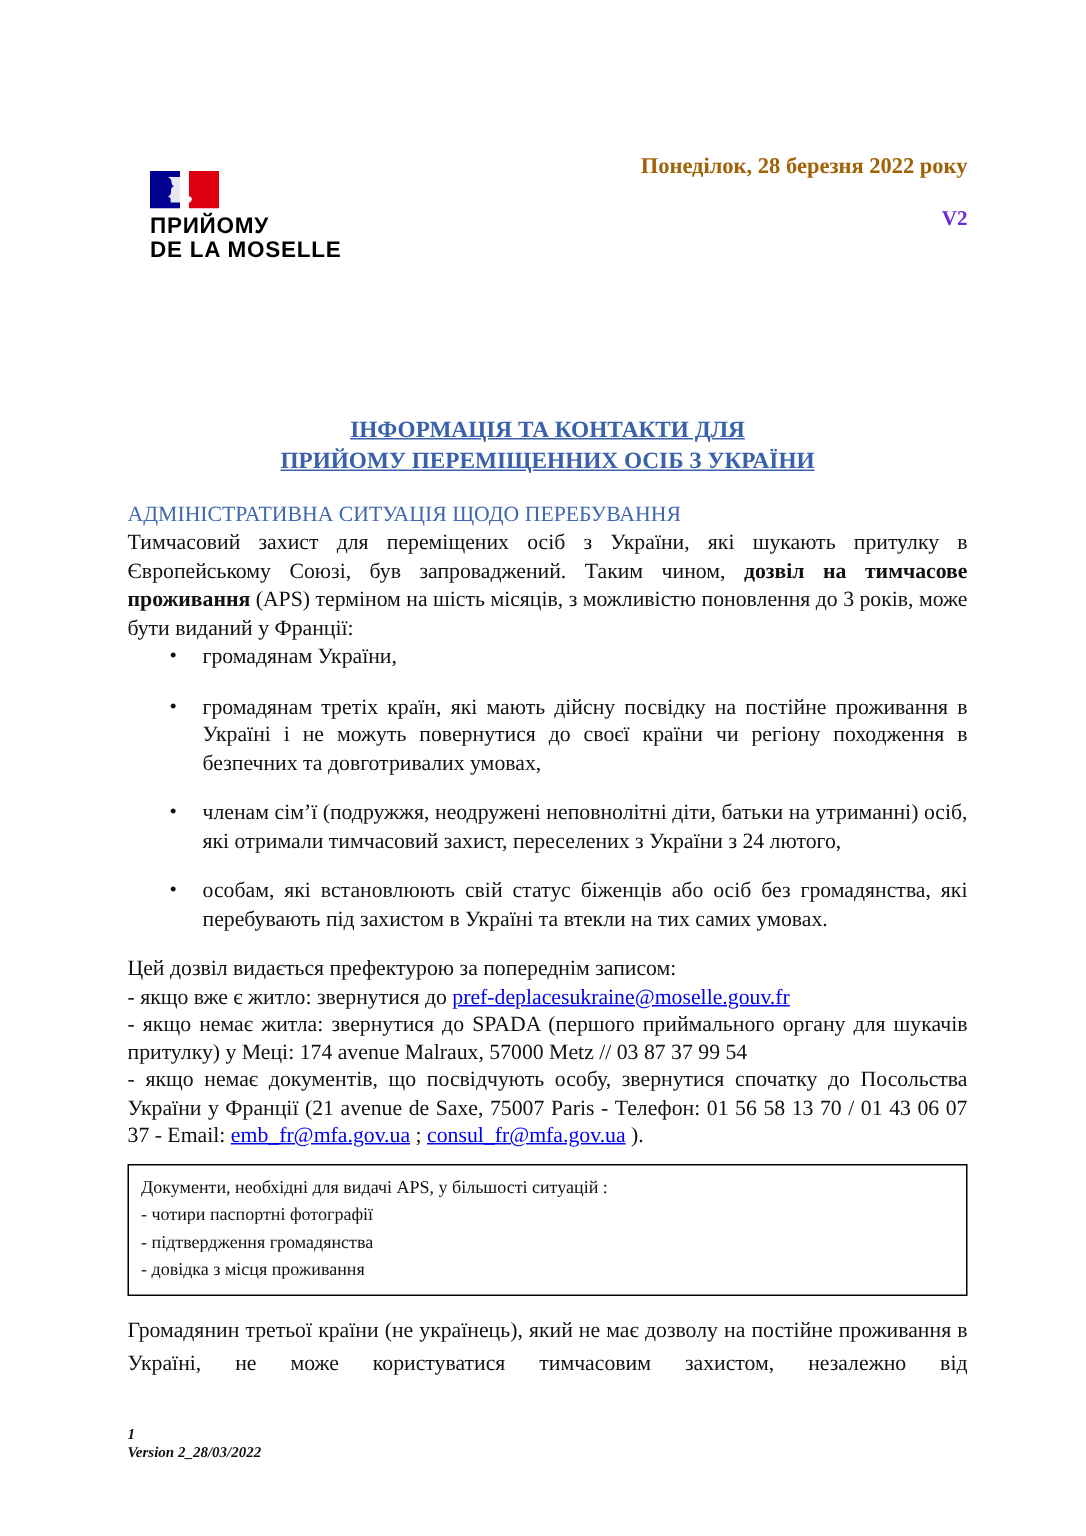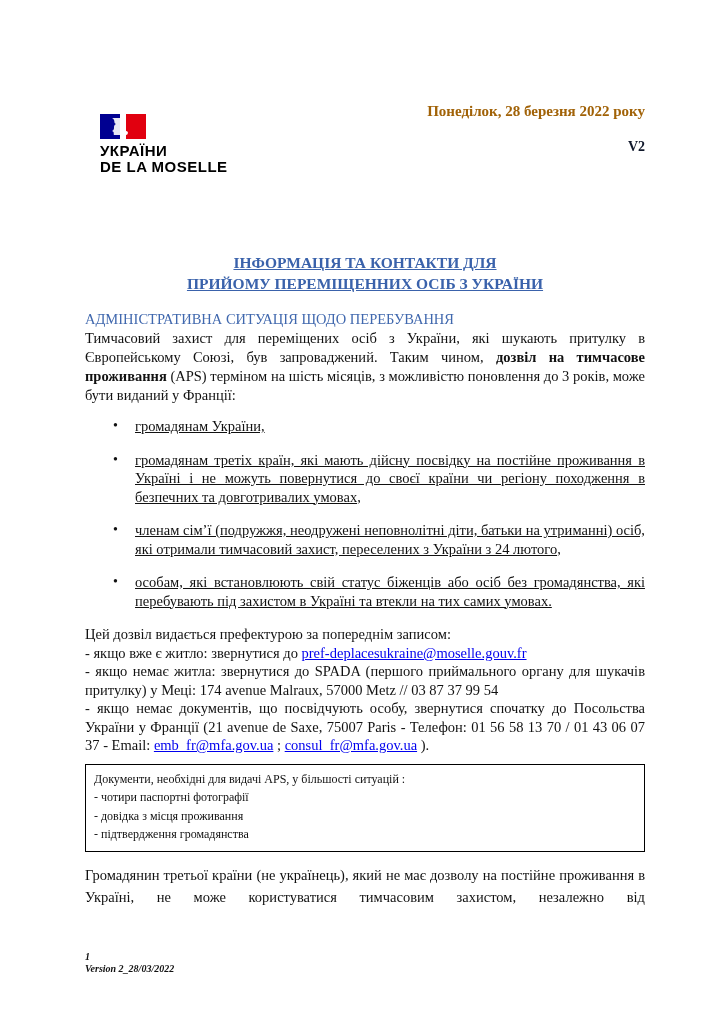--- a/index.html
+++ b/index.html
@@ -27,41 +27,41 @@
     margin-top: 7px;
     font-style: italic; font-size: 9.5px; line-height: 11px; color: #1a1a1a;
   }
   .date-line {
     position: absolute; right: 79px; top: 103px;
     color: #a16207; font-weight: bold; font-size: 15px;
     text-align: right; white-space: nowrap;
   }
   .version-tag {
     position: absolute; right: 79px; top: 139px;
-    color: #0f172a; font-weight: bold; font-size: 14px;
+    color: #6d28d9; font-weight: bold; font-size: 14px;
   }
 
   
-  .content { position: absolute; left: 85px; width: 560px; top: 252px; }
+  .content { position: absolute; left: 85px; width: 560px; top: 276px; }
 
   .doc-title {
     text-align: center; color: #3a62ab; font-weight: bold;
     font-size: 15.5px; line-height: 21px;
   }
   .doc-title .tline { text-decoration: underline; }
 
   .section-heading {
     margin-top: 16px;
     color: #4068ae; font-weight: normal; font-size: 14.5px; line-height: 19px;
   }
 
   .para { font-size: 14.5px; line-height: 19px; text-align: justify; }
   .para b { font-weight: bold; }
 
-  ul.bullet-list { list-style: none; margin-top: 12px; text-decoration: underline; }
+  ul.bullet-list { list-style: none; margin-top: 0; }
   ul.bullet-list li {
     position: relative;
     padding-left: 50px; margin-bottom: 15px;
     font-size: 14.5px; line-height: 18.5px; text-align: justify;
   }
   ul.bullet-list li::before {
     content: "\2022";
     position: absolute; left: 28px; top: 0;
     font-size: 14px;
   }
@@ -94,21 +94,21 @@
 
   <div class="header">
     <div class="logo-block">
       <svg class="flag" viewBox="0 0 46 25">
         <rect x="0" y="0" width="20" height="25" fill="#000091"></rect>
         <path d="M12 4 C16 6 13 9 16 10 C12 12 16 15 12 17 C15 18 13 20 14 21 L20 21 L20 4 Z" fill="#ffffff" opacity="0.9"></path>
         <rect x="26" y="0" width="20" height="25" fill="#e1000f"></rect>
         <path d="M26 17 C29 17 28 21 26 21 Z" fill="#ffffff"></path>
       </svg>
       <div class="logo-title">
-        <div>УКРАЇНИ</div>
+        <div>ПРИЙОМУ</div>
         <div>DE LA MOSELLE</div>
       </div>
     </div>
     <div class="date-line">Понеділок, 28 березня 2022 року</div>
     <div class="version-tag">V2</div>
   </div>
 
   <div class="content">
 
     <div class="doc-title">
@@ -130,22 +130,22 @@
     <div class="contacts">
       <div class="intro">Цей дозвіл видається префектурою за попереднім записом:</div>
       <div class="contact-line"><span>- якщо вже є житло: звернутися до </span><a class="doc-link">pref-deplacesukraine@moselle.gouv.fr</a></div>
       <div class="contact-line">- якщо немає житла: звернутися до SPADA (першого приймального органу для шукачів притулку) у Меці: 174 avenue Malraux, 57000 Metz // 03 87 37 99 54</div>
       <div class="contact-line"><span>- якщо немає документів, що посвідчують особу, звернутися спочатку до Посольства України у Франції (21 avenue de Saxe, 75007 Paris - Телефон: 01 56 58 13 70 / 01 43 06 07 37 - Email: </span><a class="doc-link">emb_fr@mfa.gov.ua</a><span> ; </span><a class="doc-link">consul_fr@mfa.gov.ua</a><span> ).</span></div>
     </div>
 
     <div class="doc-box">
       <div>Документи, необхідні для видачі APS, у більшості ситуацій :</div>
       <div>- чотири паспортні фотографії</div>
+      <div>- підтвердження громадянства</div>
       <div>- довідка з місця проживання</div>
-      <div>- підтвердження громадянства</div>
     </div>
 
     <div class="closing">Громадянин третьої країни (не українець), який не має дозволу на постійне проживання в Україні, не може користуватися тимчасовим захистом, незалежно від</div>
 
   </div>
 
   <div class="footer">
     <div>1</div>
     <div>Version 2_28/03/2022</div>
   </div>

